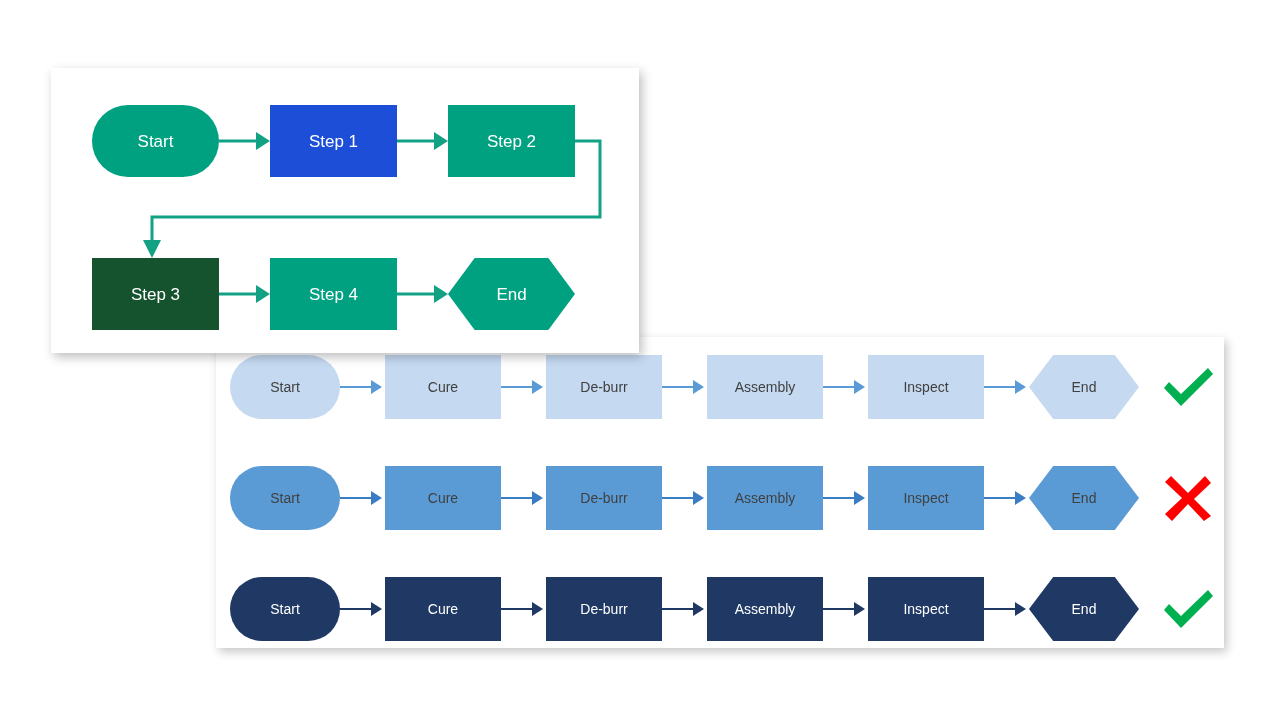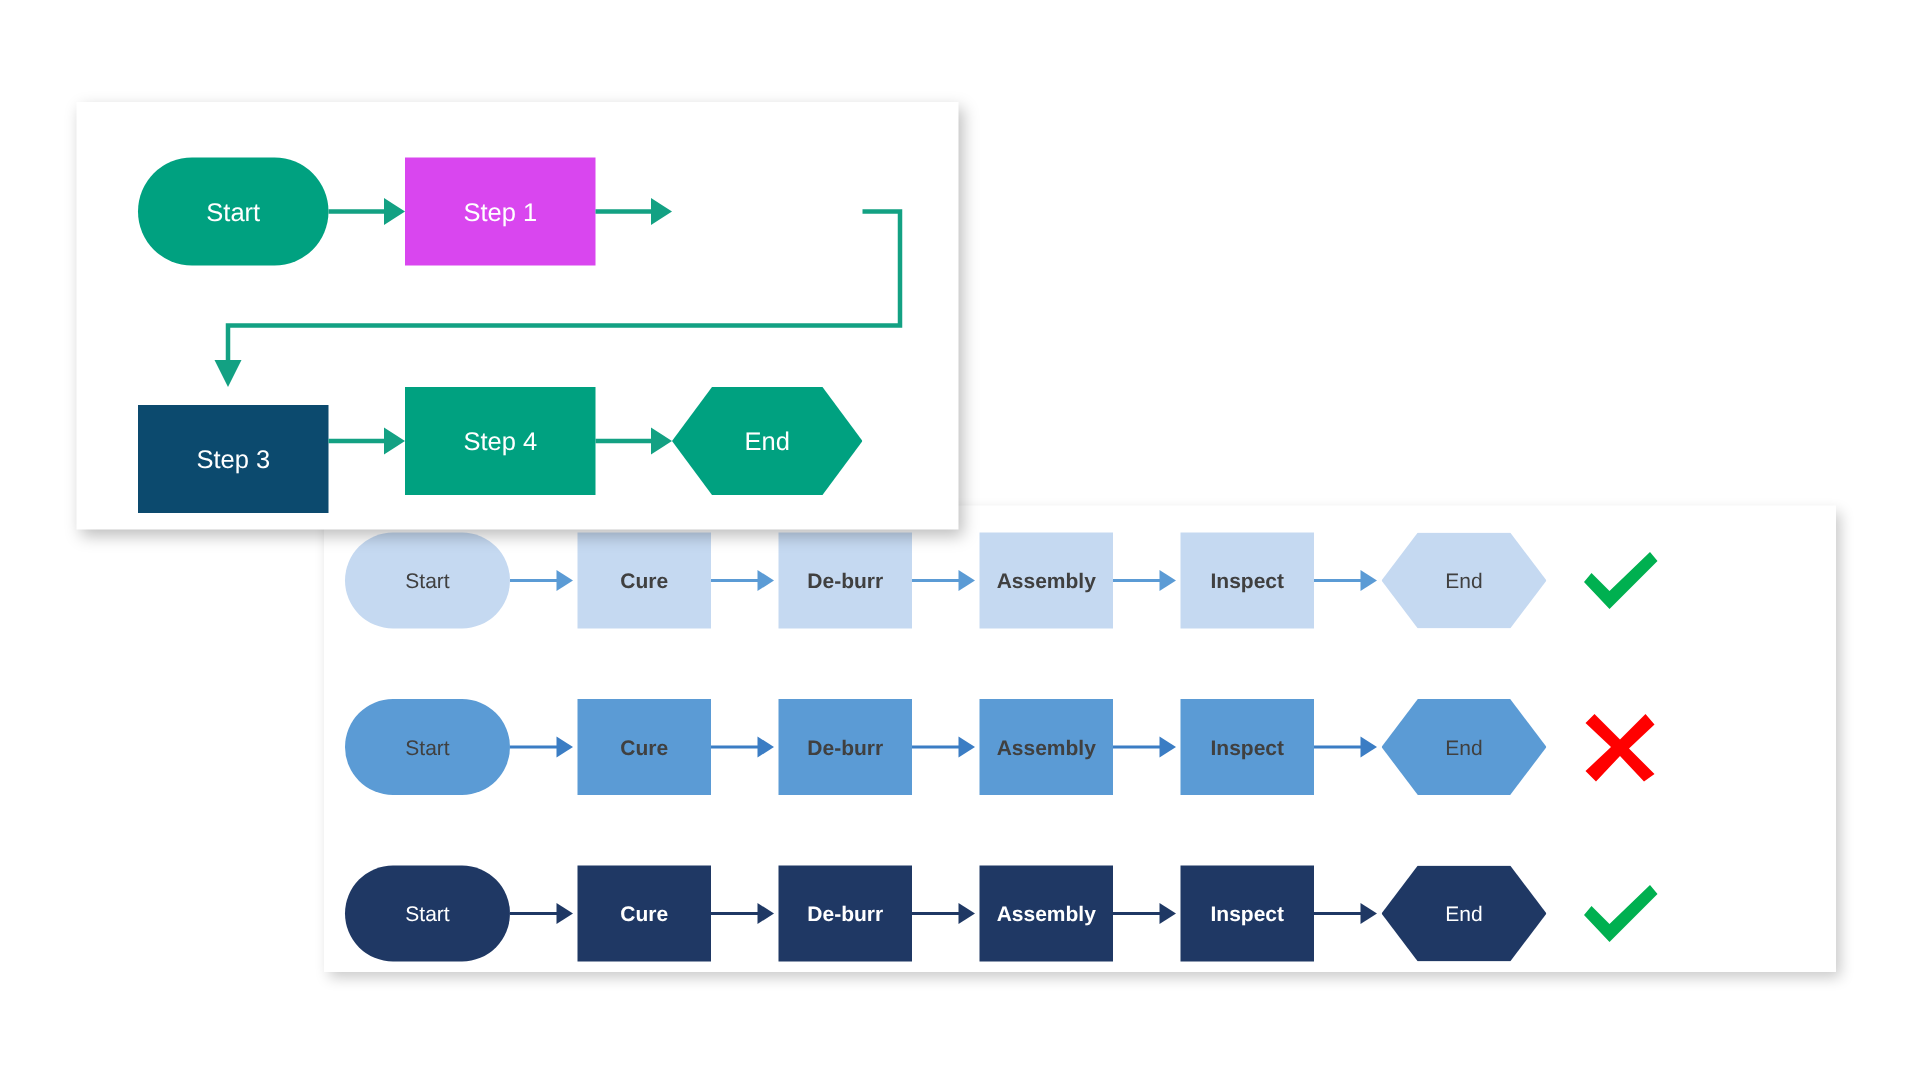--- a/index.html
+++ b/index.html
@@ -58,23 +58,22 @@
     font-size: 14px;
     line-height: 1;
     white-space: nowrap;
   }
   .node-start {
     width: 110px;
     height: 64px;
     border-radius: 32px;
   }
   .node-box {
-    width: 89px;
+    width: 116px;
     height: 64px;
-    font-weight: bold;
   }
   .node-end {
     width: 110px;
     height: 64px;
     clip-path: polygon(0% 50%, 22% 0%, 78% 0%, 100% 50%, 78% 100%, 22% 100%);
   }
 
   
   .conn {
     width: 45px;
@@ -335,36 +334,39 @@
 
     <div class="g-node g-start" style="background:#00A180;">
       <span>Start</span>
     </div>
 
     <div class="g-conn" id="gc1">
       <div class="shaft" style="background:#13A183;"></div>
       <div class="head" style="border-left-color:#13A183;"></div>
     </div>
 
-    <div class="g-node g-s1" style="background:#d946ef;">
+    <div class="g-node g-s1" style="background:#1d4ed8;">
       <span>Step 1</span>
     </div>
 
     <div class="g-conn" id="gc2">
       <div class="shaft" style="background:#13A183;"></div>
       <div class="head" style="border-left-color:#13A183;"></div>
     </div>
 
+    <div class="g-node g-s2" style="background:#00A180;">
+      <span>Step 2</span>
+    </div>
 
     <svg id="g-elbow" viewBox="0 0 588 285">
       <polyline points="524,73 549,73 549,149 101,149 101,177" fill="none" stroke="#13A183" stroke-width="3"></polyline>
       <polygon points="101,190 92,172 110,172" fill="#13A183"></polygon>
     </svg>
 
-    <div class="g-node g-s3" style="background:#0c4a6e;margin-top:12px;">
+    <div class="g-node g-s3" style="background:#14532d;">
       <span>Step 3</span>
     </div>
 
     <div class="g-conn" id="gc3">
       <div class="shaft" style="background:#13A183;"></div>
       <div class="head" style="border-left-color:#13A183;"></div>
     </div>
 
     <div class="g-node g-s4" style="background:#00A180;">
       <span>Step 4</span>

